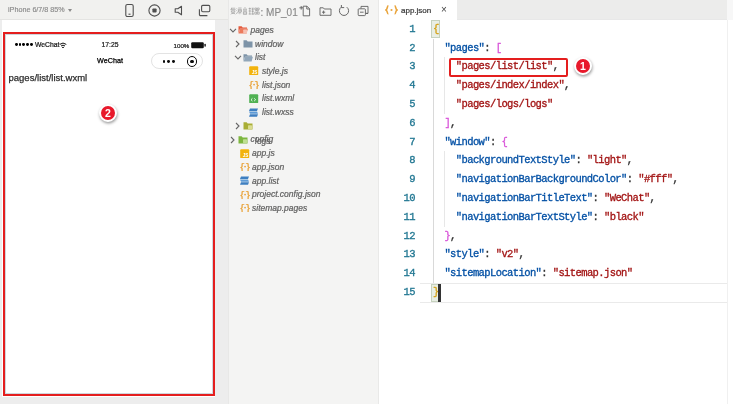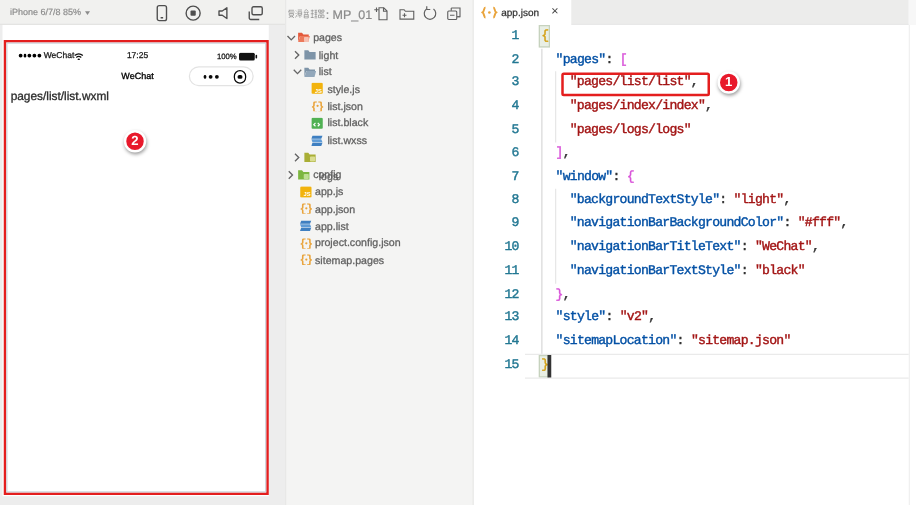--- a/index.html
+++ b/index.html
@@ -29,21 +29,21 @@
   #capsule .dots i { display:inline-block; width:2.9px; height:2.9px; background:#0a0a0a; border-radius:50%; margin-right:1.8px; vertical-align:top; }
   #capsule .oring { position:absolute; left:35px; top:2.6px; width:10.8px; height:10.8px; border:1.6px solid #0a0a0a; border-radius:50%; }
   #capsule .odot { position:absolute; left:38.6px; top:6.2px; width:3.6px; height:3.6px; background:#0a0a0a; border-radius:50%; }
   #wxml-text { left:8.5px; top:71.5px; font-size:9.5px; color:#2c2c2c; -webkit-text-stroke:0.25px currentColor; }
   
   .badge { width:18px; height:18px; border-radius:50%; background:#e8192b; border:2px solid #fff; box-shadow:0.5px 1.5px 3px rgba(0,0,0,0.4); color:#fff; font-size:10.5px; font-weight:bold; text-align:center; line-height:14px; }
 
   
   #tree-bg { left:228px; top:0; width:151px; height:404px; background:#f4f4f3; border-left:1px solid #e8e8e7; border-right:1px solid #e9e9e8; }
   #tree-label { left:260.5px; top:7px; font-size:10px; color:#8a8a8a; -webkit-text-stroke:0.15px currentColor; }
-  .trow { height:14px; font-size:8.5px; color:#616161; white-space:nowrap; -webkit-text-stroke:0.22px currentColor; }
+  .trow { height:14px; font-size:8.5px; color:#616161; white-space:nowrap;font-style:italic; -webkit-text-stroke:0.22px currentColor; }
 
   
   #tabbar { left:380px; top:0; width:347px; height:20px; background:#ececeb; border-bottom:1px solid #e8e8e8; }
   #tabstrip-right { left:727px; top:0; width:6px; height:20px; background:#f7f7f7; }
   #tab1 { left:380px; top:0; width:77px; height:20px; background:#fff; }
   #tab1 .txt { position:absolute; left:21px; top:5.5px; font-size:8px; color:#333; -webkit-text-stroke:0.2px currentColor; }
   #tab1 .close { position:absolute; left:61px; top:3.5px; font-size:10px; color:#444; }
   .mono { font-family:"Liberation Mono", monospace; font-size:10.5px; letter-spacing:-0.602px; line-height:18.8px; white-space:pre; -webkit-text-stroke:0.32px currentColor; }
   #gutter { left:380px; top:19.8px; width:35px; text-align:right; color:#237893; }
   #code { left:433px; top:19.8px; }
@@ -119,21 +119,21 @@
     <path d="M2.2 3.8 L9.9 3.8 L8.6 8.5 L0.5 8.5 Z" fill="#ec7a5c"></path>
     <rect x="5.2" y="4.6" width="3.8" height="3.9" rx="0.6" fill="#f6c0b2"></rect>
   </svg>
 <div class="abs trow" style="left:250.5px;top:24.8px">pages</div>
 <svg class="abs" style="left:234.5px;top:40.0px" width="5" height="8" viewBox="0 0 5 8">
     <path d="M1 1 L4 4 L1 7" stroke="#666" stroke-width="1.1" fill="none"></path>
   </svg>
 <svg class="abs" style="left:242.5px;top:39.0px" width="10" height="9" viewBox="0 0 10 9">
     <path d="M0.5 1.2 L3.6 1.2 L4.7 2.5 L9.5 2.5 L9.5 8.5 L0.5 8.5 Z" fill="#7e94a8"></path>
   </svg>
-<div class="abs trow" style="left:255px;top:38.5px">light</div>
+<div class="abs trow" style="left:255px;top:38.5px">window</div>
 <svg class="abs" style="left:233.5px;top:55.2px" width="8" height="5" viewBox="0 0 8 5">
     <path d="M1 0.8 L4 3.9 L7 0.8" stroke="#666" stroke-width="1.1" fill="none"></path>
   </svg>
 <svg class="abs" style="left:242.5px;top:52.7px" width="10" height="9" viewBox="0 0 10 9">
     <path d="M0.5 8.5 L0.5 1.2 L3.6 1.2 L4.7 2.5 L9 2.5 L9 3.8 L2 3.8 Z" fill="#7e94a8"></path>
     <path d="M2.2 3.8 L9.9 3.8 L8.6 8.5 L0.5 8.5 Z" fill="#92a7ba"></path>
   </svg>
 <div class="abs trow" style="left:255px;top:52.2px">list</div>
 
 <svg class="abs" style="left:249px;top:66.4px" width="10" height="9" viewBox="0 0 10 9">
@@ -147,21 +147,21 @@
     <text x="4.9" y="7.6" font-size="9.5" font-weight="bold" fill="#e9a43c" font-family="Liberation Mono, monospace">}</text>
     <circle cx="5.05" cy="4.6" r="0.9" fill="#e9a43c"></circle>
   </svg>
 <div class="abs trow" style="left:262px;top:79.6px">list.json</div>
 
 <svg class="abs" style="left:249px;top:93.8px" width="10" height="9" viewBox="0 0 10 9">
     <rect x="0.2" y="0.2" width="9" height="9" rx="1" fill="#50b153"></rect>
     <path d="M3.4 4.4 L2 5.7 L3.4 7" stroke="#fff" stroke-width="0.9" fill="none"></path>
     <path d="M5.2 4.4 L6.6 5.7 L5.2 7" stroke="#fff" stroke-width="0.9" fill="none"></path>
   </svg>
-<div class="abs trow" style="left:262px;top:93.3px">list.black</div>
+<div class="abs trow" style="left:262px;top:93.3px">list.wxml</div>
 
 <svg class="abs" style="left:249px;top:107.5px" width="10" height="9" viewBox="0 0 10 9">
     <path d="M1 0.5 L9 0.5 L8 3 L0 3 Z" fill="#3e7fc1"></path>
     <path d="M0 3.4 L8 3.4 L9 5.8 L1 5.8 Z" fill="#5e9bd6"></path>
     <path d="M1 6.2 L9 6.2 L8 8.7 L0 8.7 Z" fill="#3e7fc1"></path>
   </svg>
 <div class="abs trow" style="left:262px;top:107.0px">list.wxss</div>
 <svg class="abs" style="left:234.5px;top:122.2px" width="5" height="8" viewBox="0 0 5 8">
     <path d="M1 1 L4 4 L1 7" stroke="#666" stroke-width="1.1" fill="none"></path>
   </svg>

